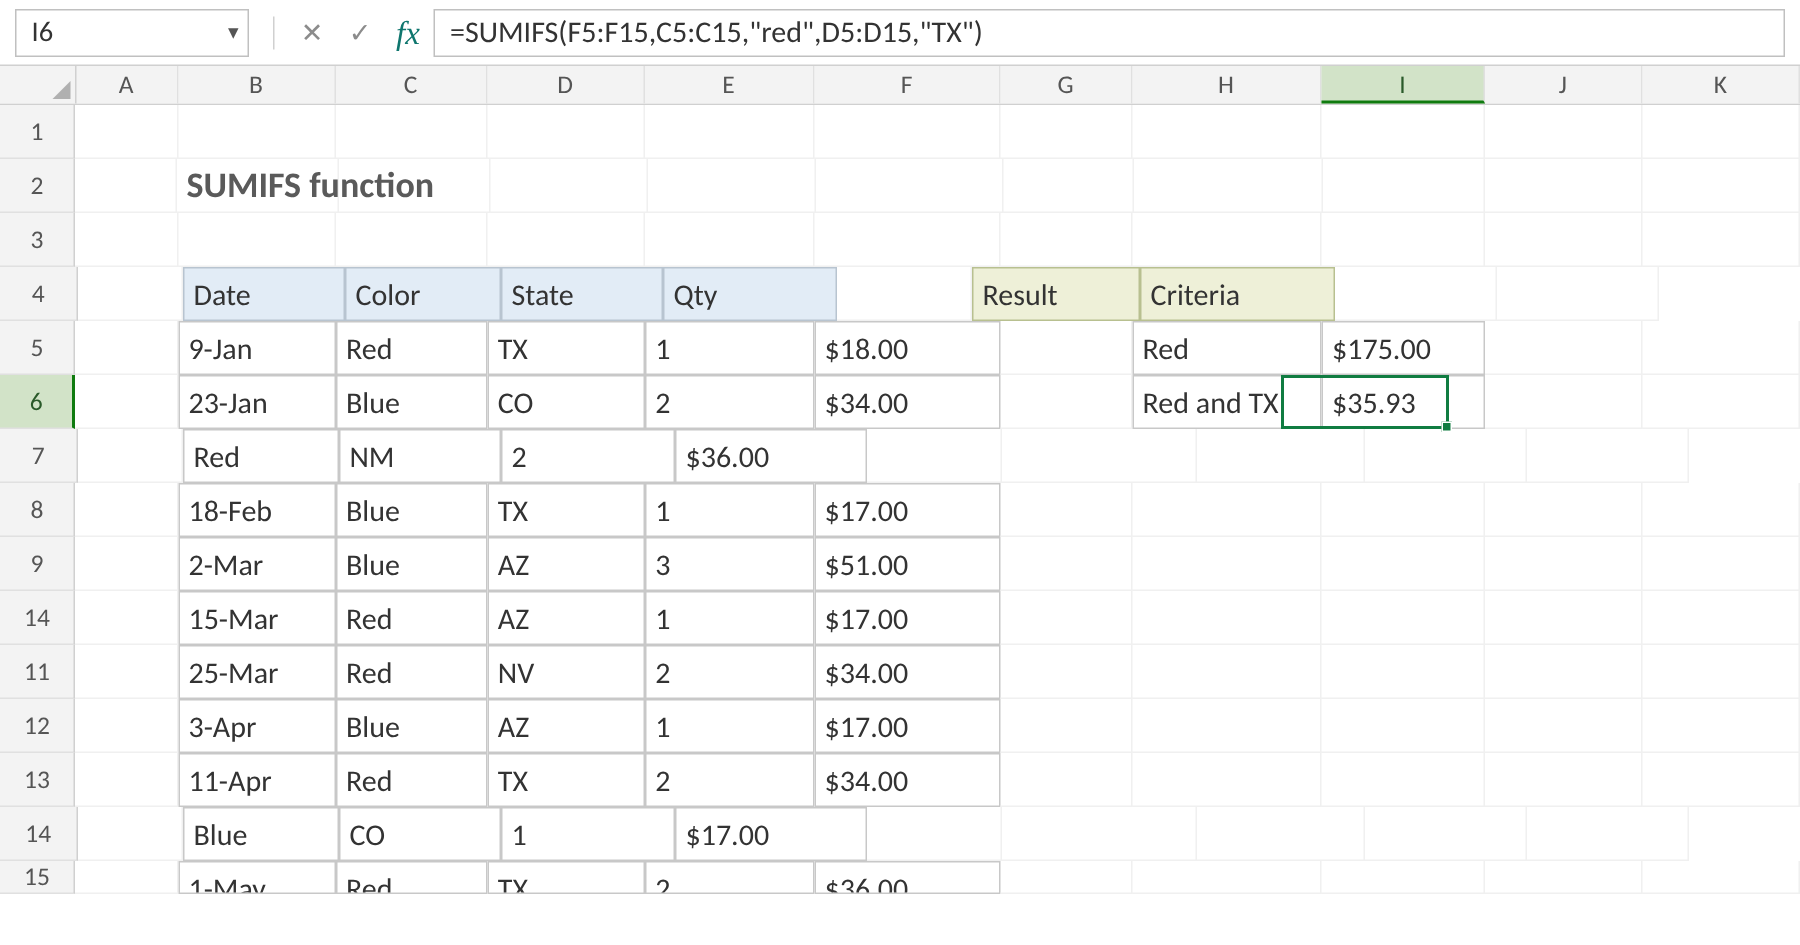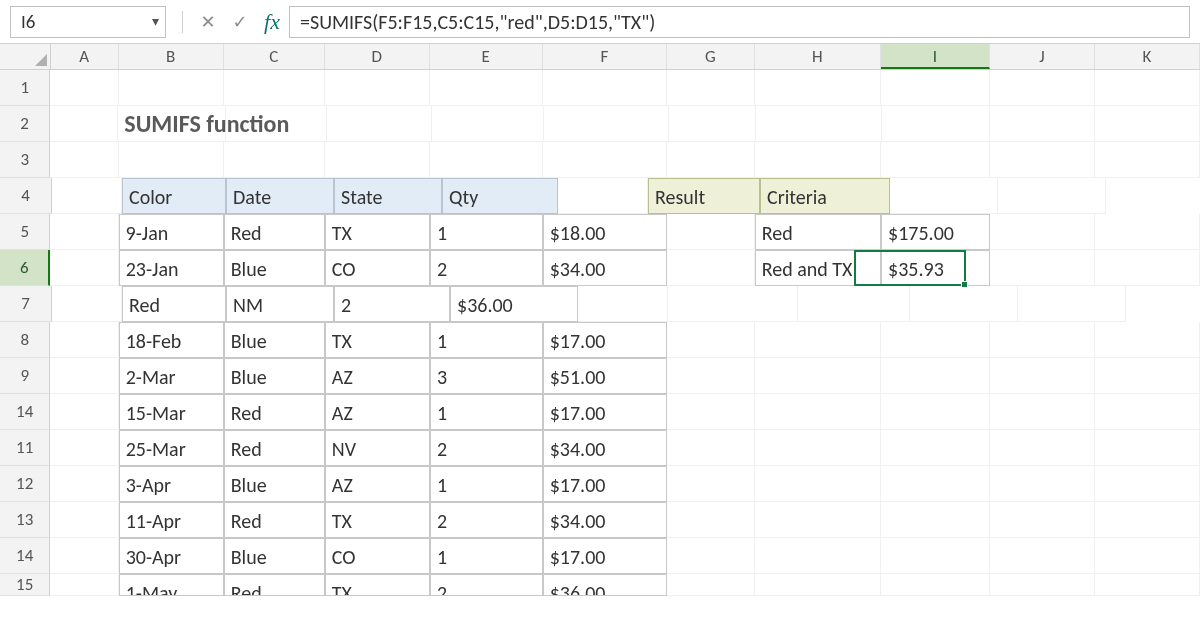--- a/index.html
+++ b/index.html
@@ -248,22 +248,22 @@
     <div class="cell cG"></div>
     <div class="cell cH"></div>
     <div class="cell cI"></div>
     <div class="cell cJ"></div>
     <div class="cell cK"></div>
   </div>
 
   <div class="body-row">
     <div class="rh">4</div>
     <div class="cell cA"></div>
+    <div class="cell cB thead">Date</div>
     <div class="cell cC thead">Color</div>
-    <div class="cell cB thead">Date</div>
     <div class="cell cD thead">State</div>
     <div class="cell cE thead">Qty</div>
     <div class="cell cG"></div>
     <div class="cell cI cthead">Result</div>
     <div class="cell cH cthead">Criteria</div>
     <div class="cell cJ"></div>
     <div class="cell cK"></div>
   </div>
 
   <div class="body-row">
@@ -396,21 +396,20 @@
     <div class="cell cG"></div>
     <div class="cell cH"></div>
     <div class="cell cI"></div>
     <div class="cell cJ"></div>
     <div class="cell cK"></div>
   </div>
 
   <div class="body-row">
     <div class="rh">14</div>
     <div class="cell cA"></div>
-    <div class="cell cB tb right">30-Apr</div>
     <div class="cell cC tb">Blue</div>
     <div class="cell cD tb">CO</div>
     <div class="cell cE tb">1</div>
     <div class="cell cF tb right">$17.00</div>
     <div class="cell cG"></div>
     <div class="cell cH"></div>
     <div class="cell cI"></div>
     <div class="cell cJ"></div>
     <div class="cell cK"></div>
   </div>

